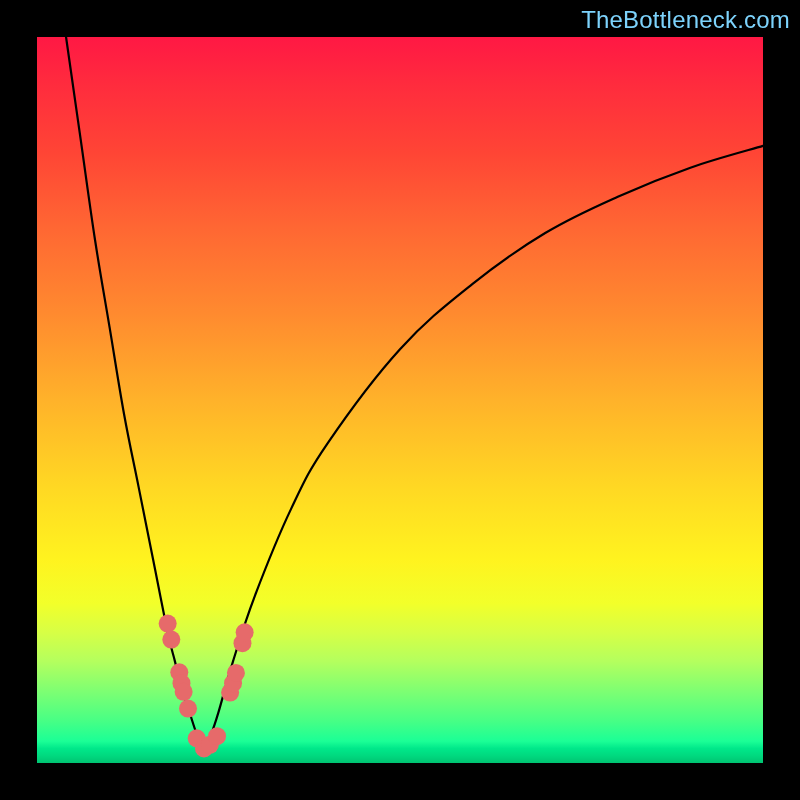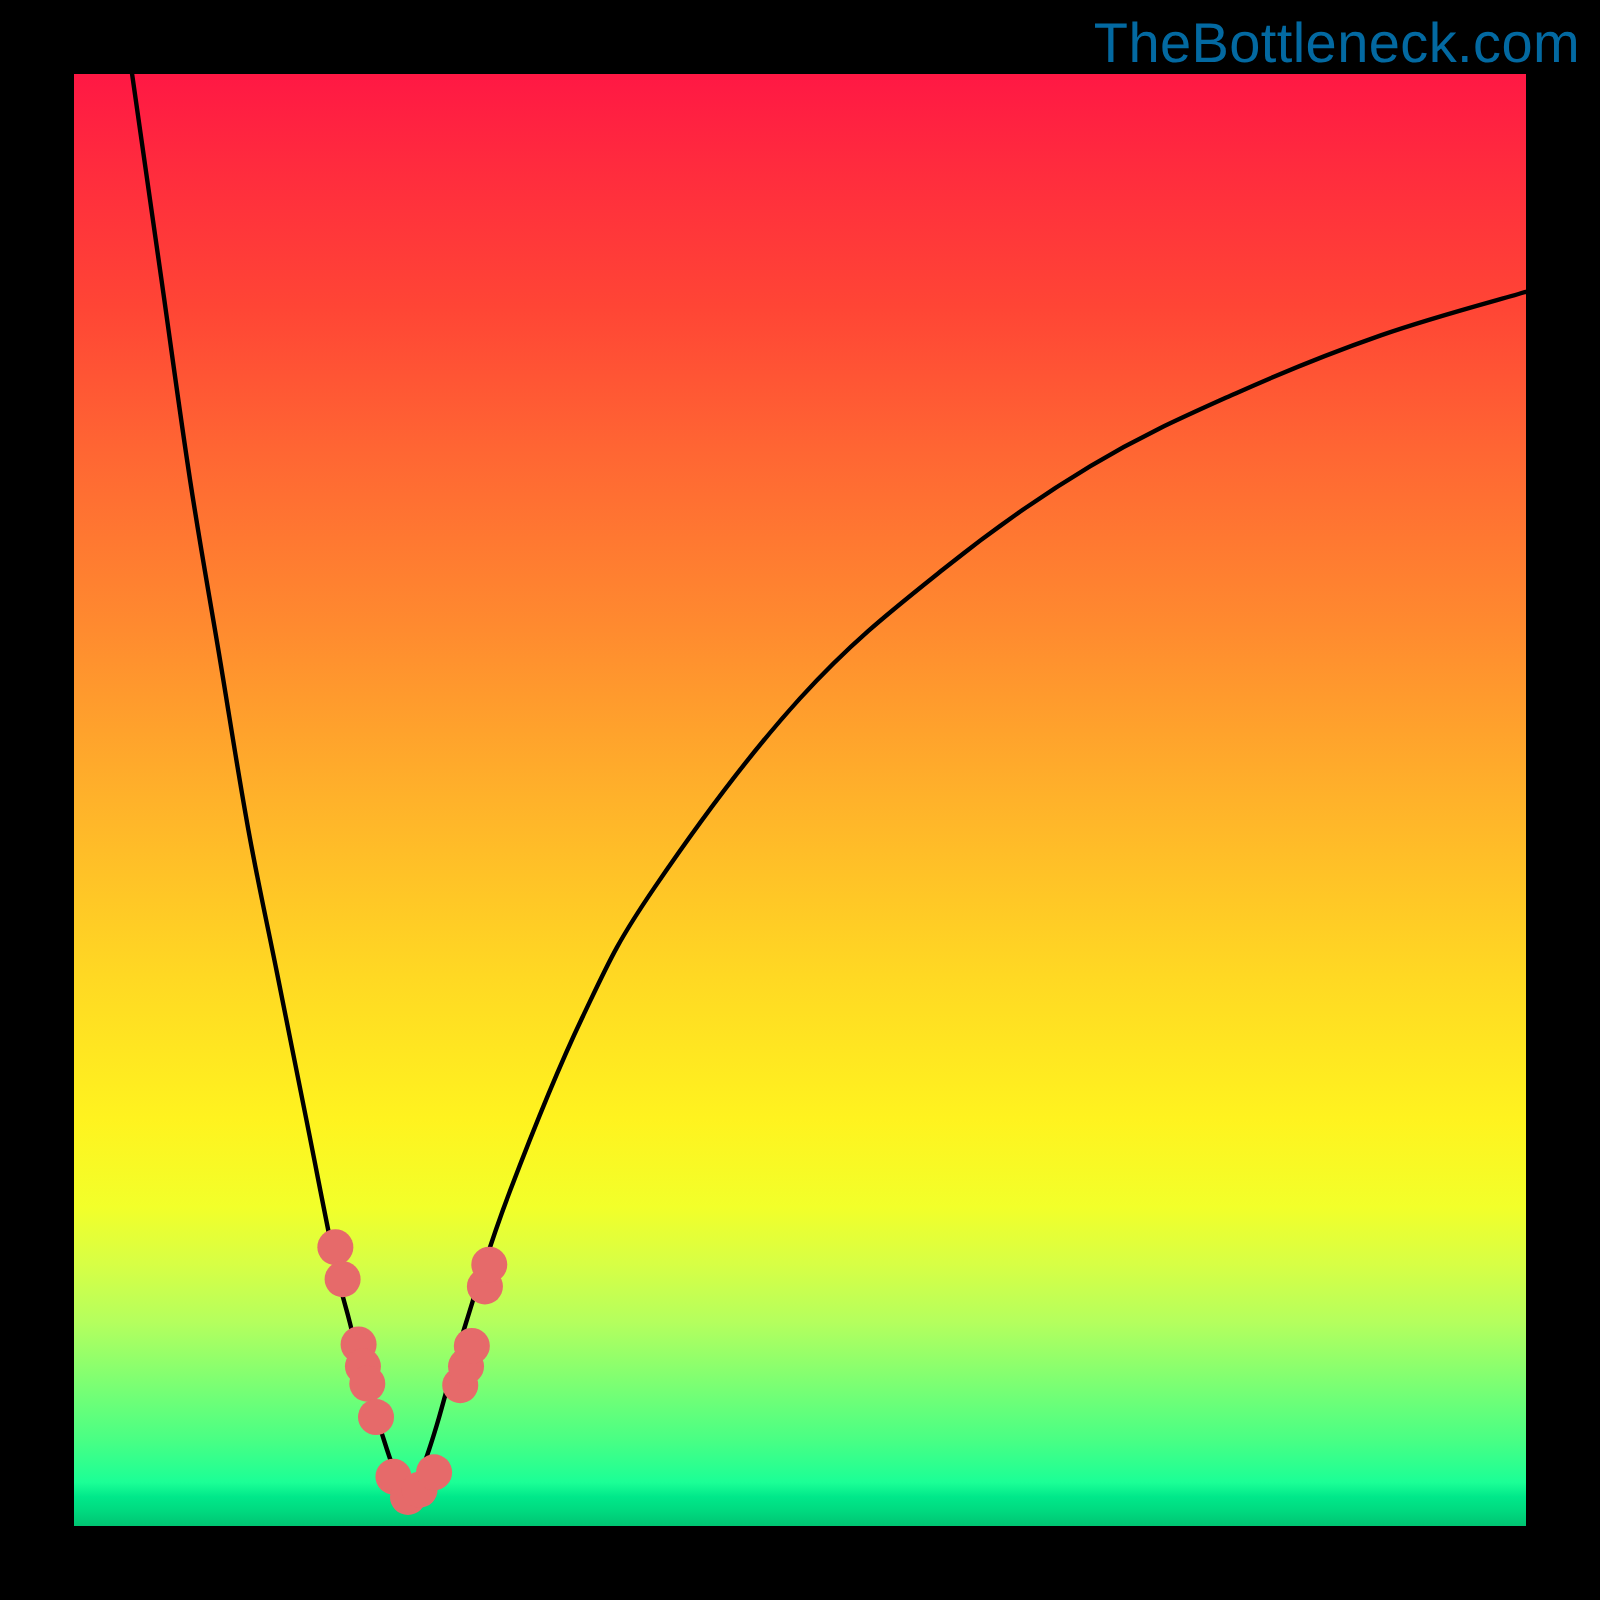--- a/index.html
+++ b/index.html
@@ -50,22 +50,22 @@
     left: 0;
     top: 0;
     width: 726px;
     height: 726px;
     overflow: visible;
   }
   .watermark {
     position: absolute;
     top: 6px;
     right: 10px;
-    color: #0369a1;
-    font-size: 28px;
+    color: #7dd3fc;
+    font-size: 24px;
     font-weight: 400;
     letter-spacing: 0.2px;
     user-select: none;
     text-align: center;
   }
 </style>
 </head>
 <body>
 
 <div class="frame">

